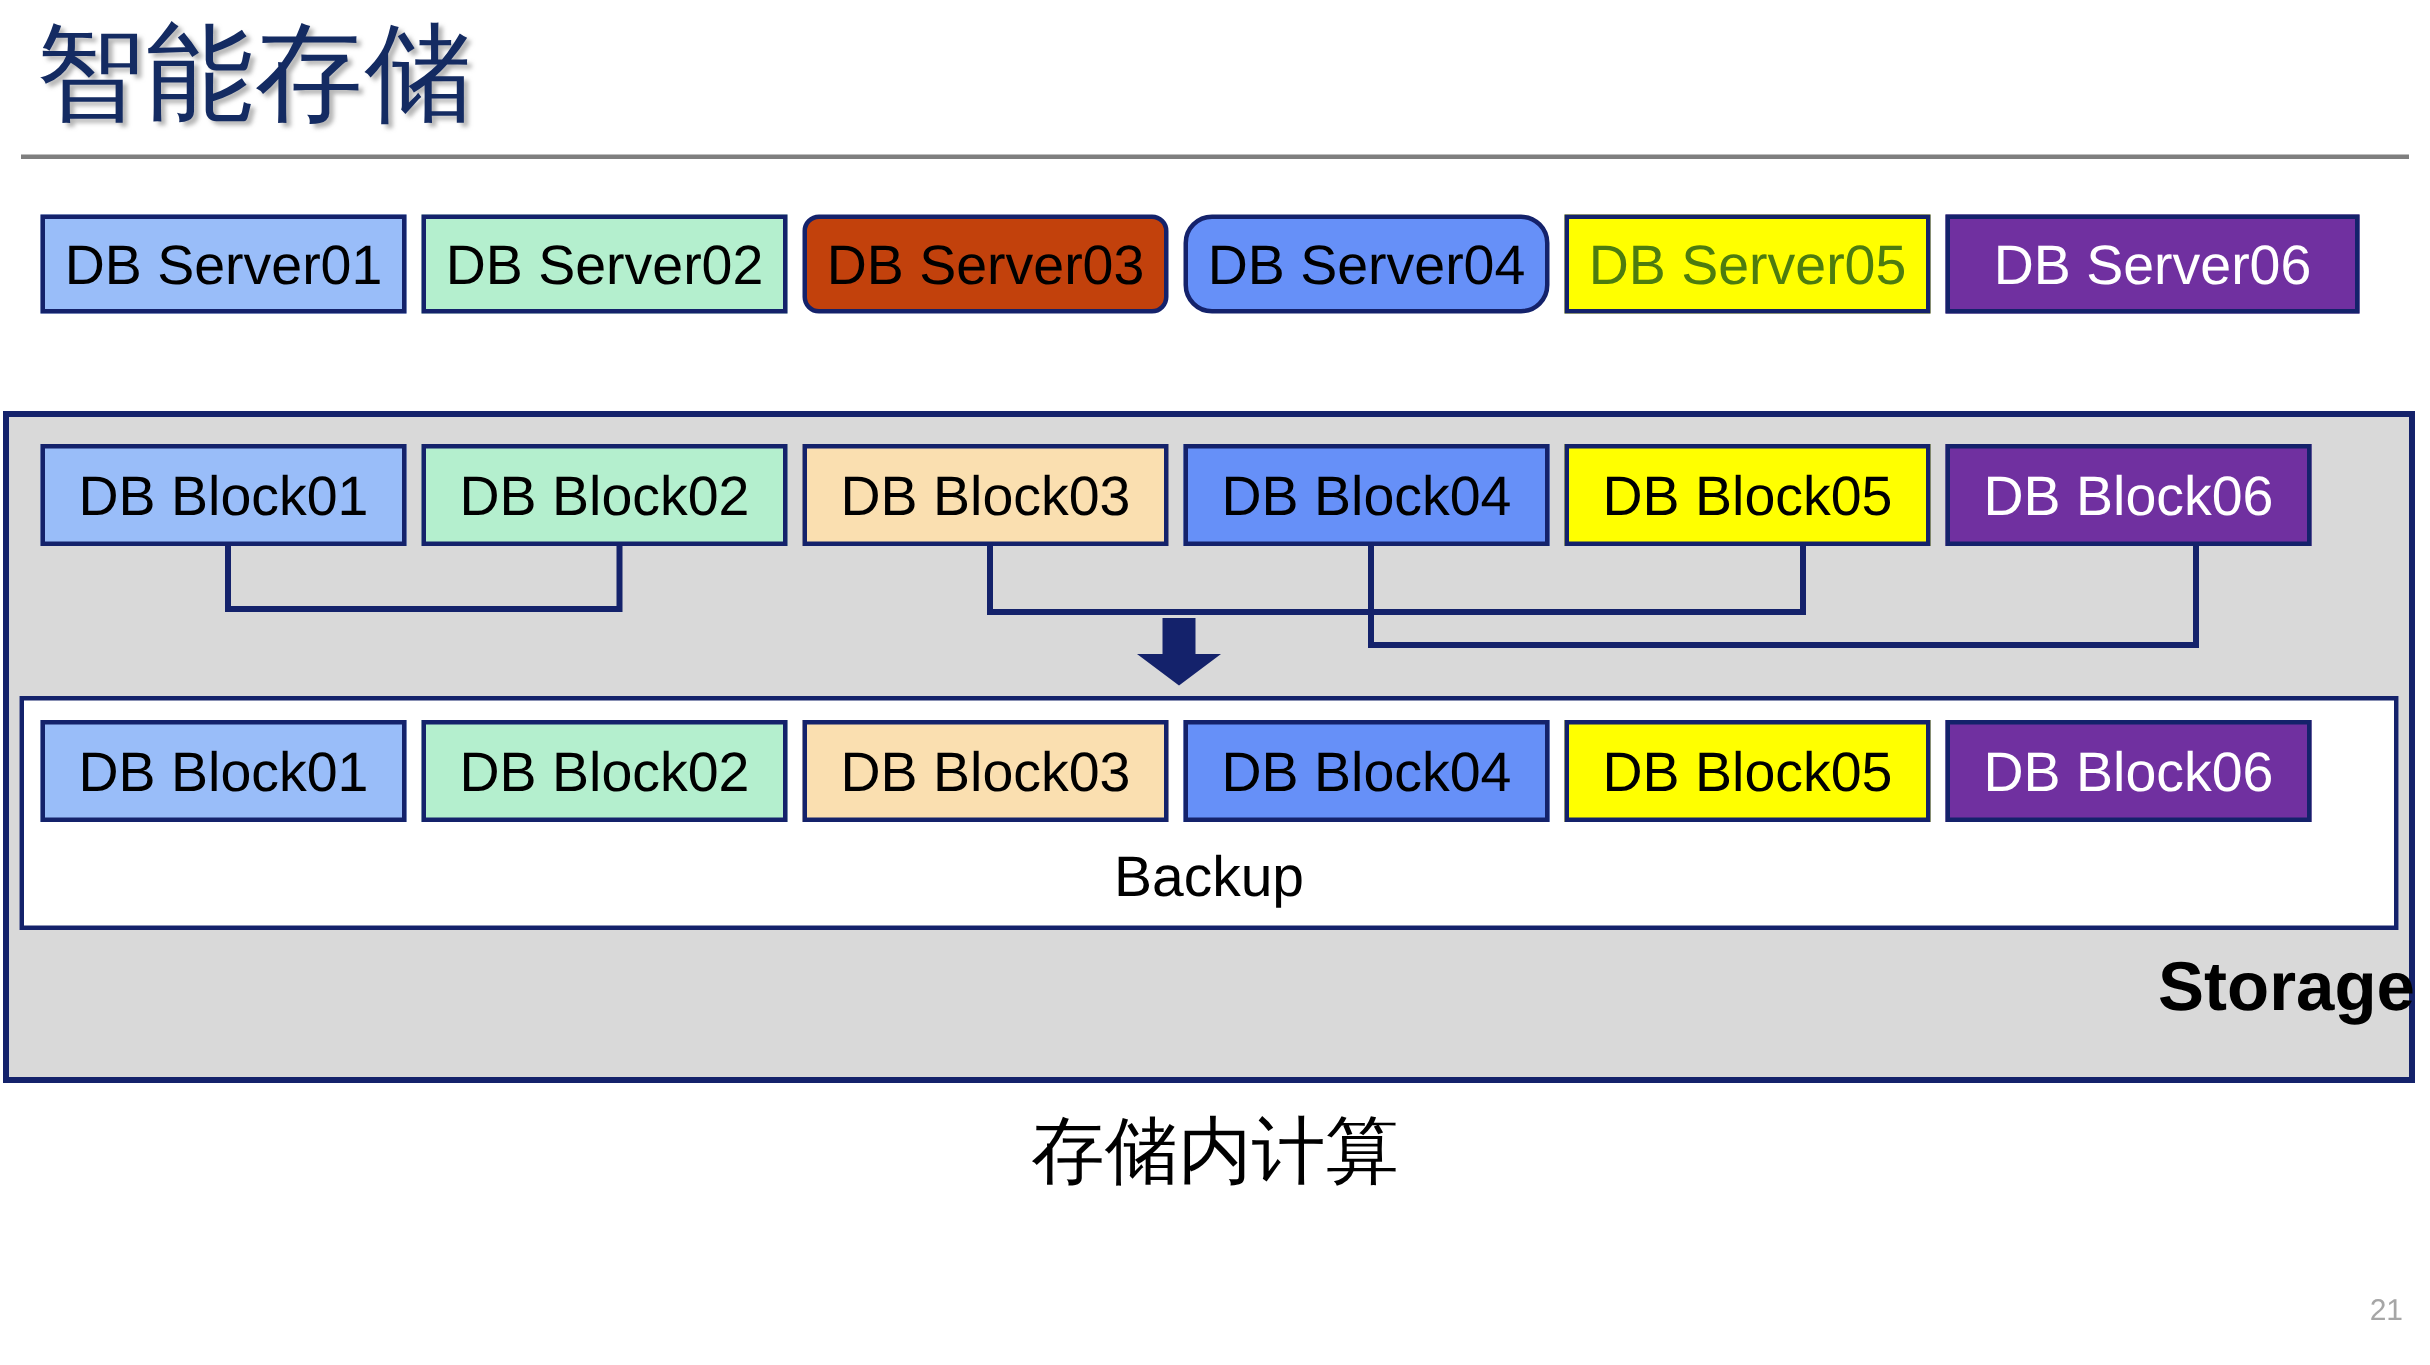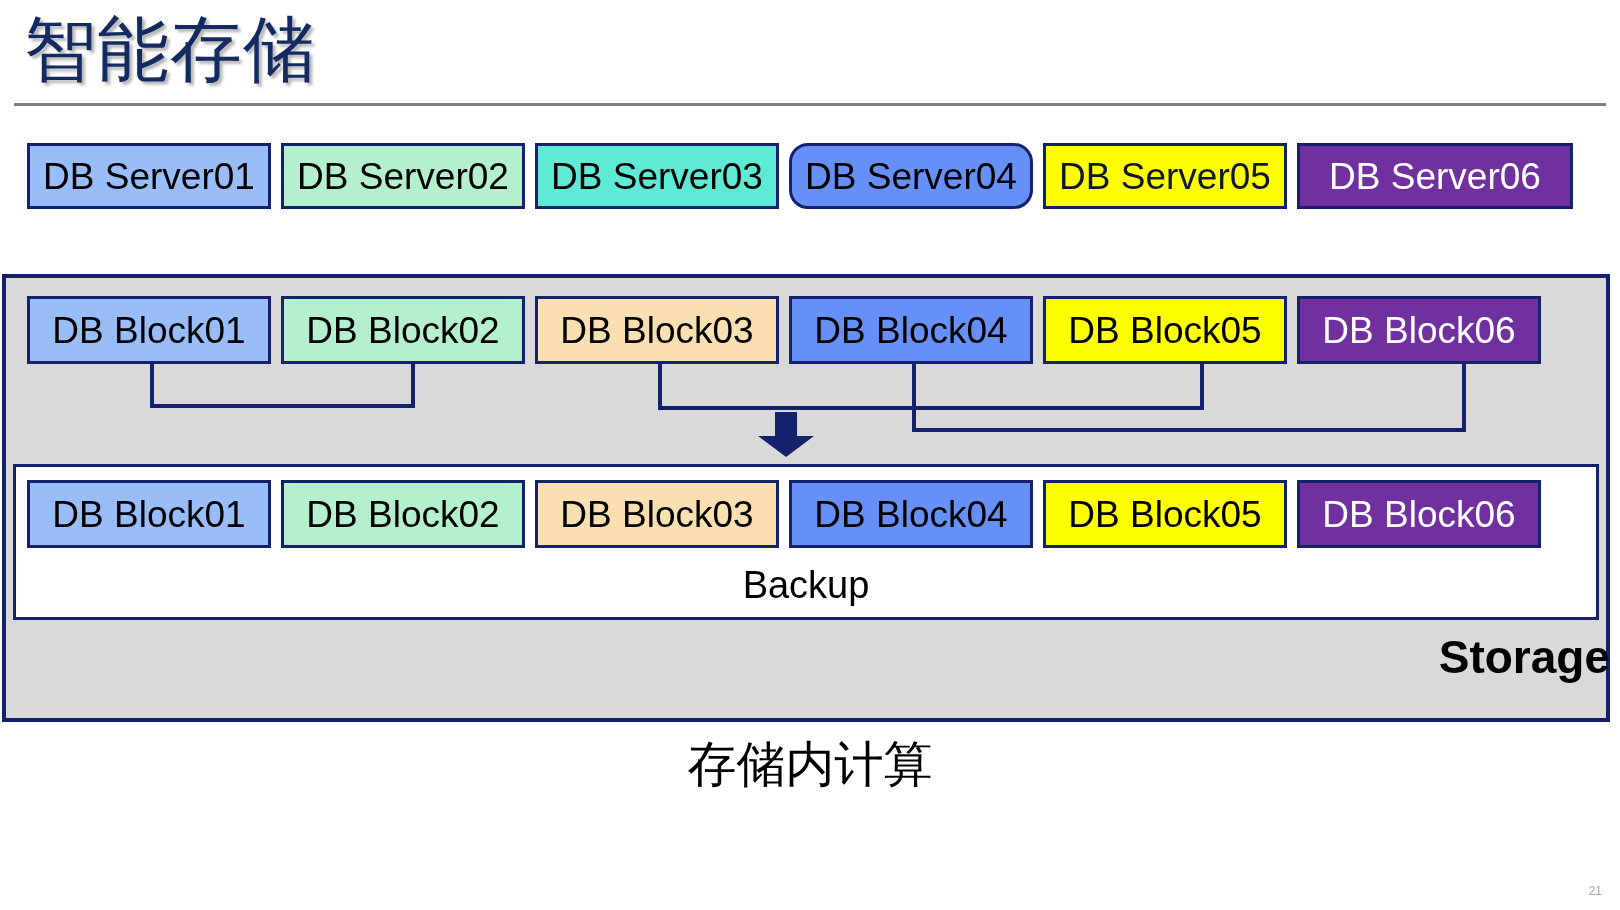--- a/index.html
+++ b/index.html
@@ -127,53 +127,53 @@
   #footer-lines {
     position: absolute;
     left: 0;
     top: 735px;
     width: 1620px;
     text-align: center;
     font-size: 49px;
     line-height: 66px;
     color: #000000;
   }
-  #footer-lines div { white-space: nowrap; font-family: Liberation Mono, monospace; }
+  #footer-lines div { white-space: nowrap; }
 
   
   #page-number {
     position: absolute;
     right: 18px;
-    bottom: 12px;
-    font-size: 12px;
+    bottom: 24px;
+    font-size: 20px;
     color: #A6A6A6;
   }
 </style>
 </head>
 <body>
 
 <div id="slide">
 
   <div id="slide-title">智能存储</div>
   <div id="title-rule"></div>
 
   <div id="server-row">
       <div class="cbox" style="left: 27px; width: 244px; background: rgb(153, 189, 249); color: rgb(0, 0, 0);">
         <span>DB Server01</span>
       </div>
       <div class="cbox" style="left: 281px; width: 244px; background: rgb(180, 239, 206); color: rgb(0, 0, 0);">
         <span>DB Server02</span>
       </div>
-      <div class="cbox" style="left: 535px; width: 244px; background: #5eead4; color: rgb(0, 0, 0);">
+      <div class="cbox" style="left: 535px; width: 244px; background: #c2410c; color: rgb(0, 0, 0); border-radius: 11px;">
         <span>DB Server03</span>
       </div>
       <div class="cbox" style="left: 789px; width: 244px; background: rgb(102, 144, 248); color: rgb(0, 0, 0); border-radius: 19px;">
         <span>DB Server04</span>
       </div>
-      <div class="cbox" style="left: 1043px; width: 244px; background: rgb(255, 255, 0); color: #0f172a;">
+      <div class="cbox" style="left: 1043px; width: 244px; background: rgb(255, 255, 0); color: #4d7c0f;">
         <span>DB Server05</span>
       </div>
       <div class="cbox" style="left: 1297px; width: 276px; background: rgb(112, 48, 160); color: rgb(255, 255, 255);">
         <span>DB Server06</span>
       </div>
     </div>
 
   <div id="storage-container"></div>
 
   <div id="live-block-row">

